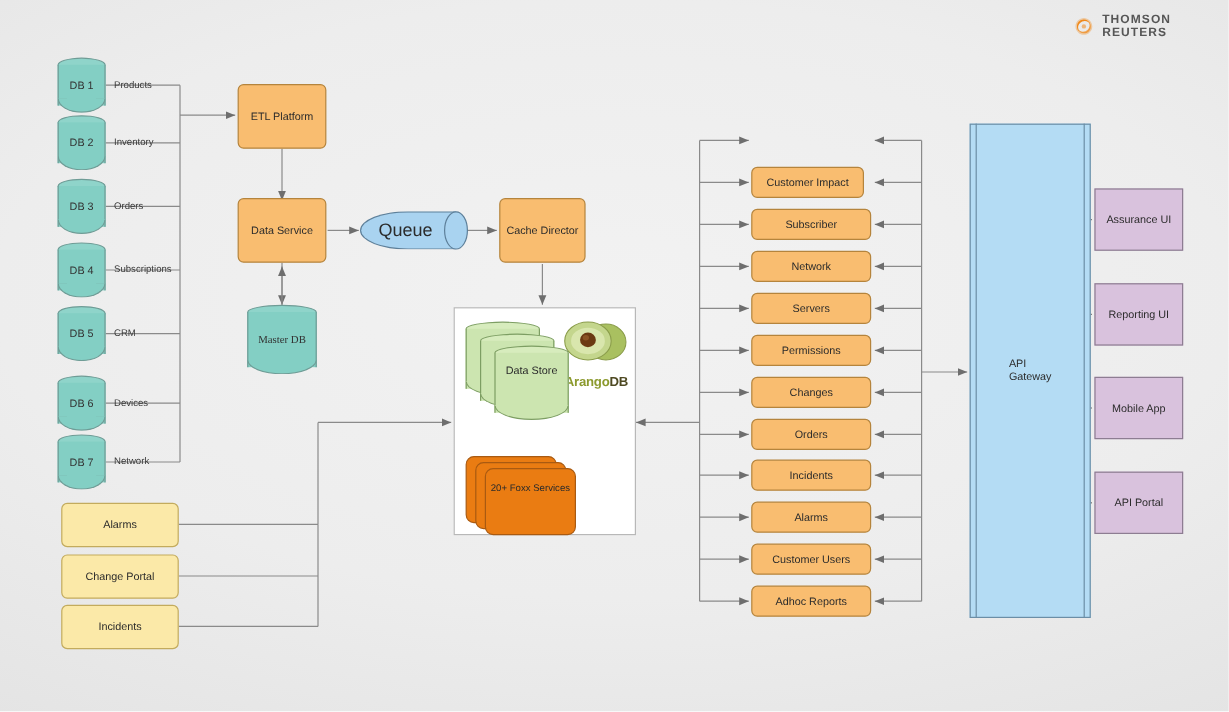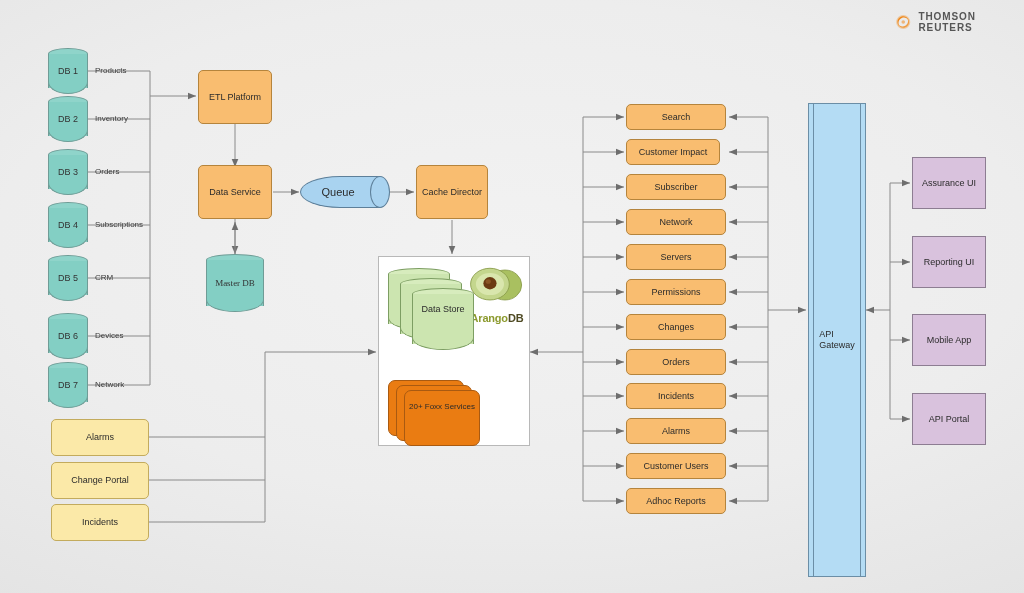--- a/index.html
+++ b/index.html
@@ -115,21 +115,21 @@
     width: 20px;
     background: #a9d3f0;
     border: 1px solid #5d7f99;
     border-radius: 50% / 50%;
     box-sizing: border-box;
   }
   .queue .qlbl {
     position: absolute;
     left: 0; right: 14px; top: 0; bottom: 0;
     display: flex; align-items: center; justify-content: center;
-    font-size: 11px; color: #2b2b2b; z-index: 4; text-align: center;
+    font-size: 15px; color: #2b2b2b; z-index: 4; text-align: center;
   }
   
   .tube {
     position: absolute;
   }
   .tube .tbody {
     position: absolute;
     left: 0; right: 0; top: 0; bottom: 0;
     background: #b4dcf4;
     border: 1px solid #6b8ea6;
@@ -486,23 +486,20 @@
     <div class="dslbl">Data Store</div>
   </div>
 
   <div class="foxx-stack" style="left:388px; top:380px; width:110px; height:72px;">
     <div class="fb" style="left:0px; top:0px;"></div>
     <div class="fb" style="left:8px; top:5px;"></div>
     <div class="fb" style="left:16px; top:10px;"></div>
     <div class="fxlbl">20+ Foxx Services</div>
   </div>
 
-  <div class="node box-orange" style="left:626px; top:104px; width:100px; height:26px;">
-    <span>Search</span>
-  </div>
   <div class="node box-orange" style="left:626px; top:139px; width:94px; height:26px;">
     <span>Customer Impact</span>
   </div>
   <div class="node box-orange" style="left:626px; top:174px; width:100px; height:26px;">
     <span>Subscriber</span>
   </div>
   <div class="node box-orange" style="left:626px; top:209px; width:100px; height:26px;">
     <span>Network</span>
   </div>
   <div class="node box-orange" style="left:626px; top:244px; width:100px; height:26px;">
@@ -523,21 +520,21 @@
   <div class="node box-orange" style="left:626px; top:418px; width:100px; height:26px;">
     <span>Alarms</span>
   </div>
   <div class="node box-orange" style="left:626px; top:453px; width:100px; height:26px;">
     <span>Customer Users</span>
   </div>
   <div class="node box-orange" style="left:626px; top:488px; width:100px; height:26px;">
     <span>Adhoc Reports</span>
   </div>
 
-  <div class="tube" style="left:808px; top:103px; width:58px; height:474px;">
+  <div class="tube" style="left:808px; top:103px; width:58px; height:412px;padding-left:43px;">
     <div class="tbody"></div>
     <div class="tedgeL"></div>
     <div class="tedgeR"></div>
     <div class="tlbl">
       <div>
         <div>API</div>
         <div>Gateway</div>
       </div>
     </div>
   </div>

